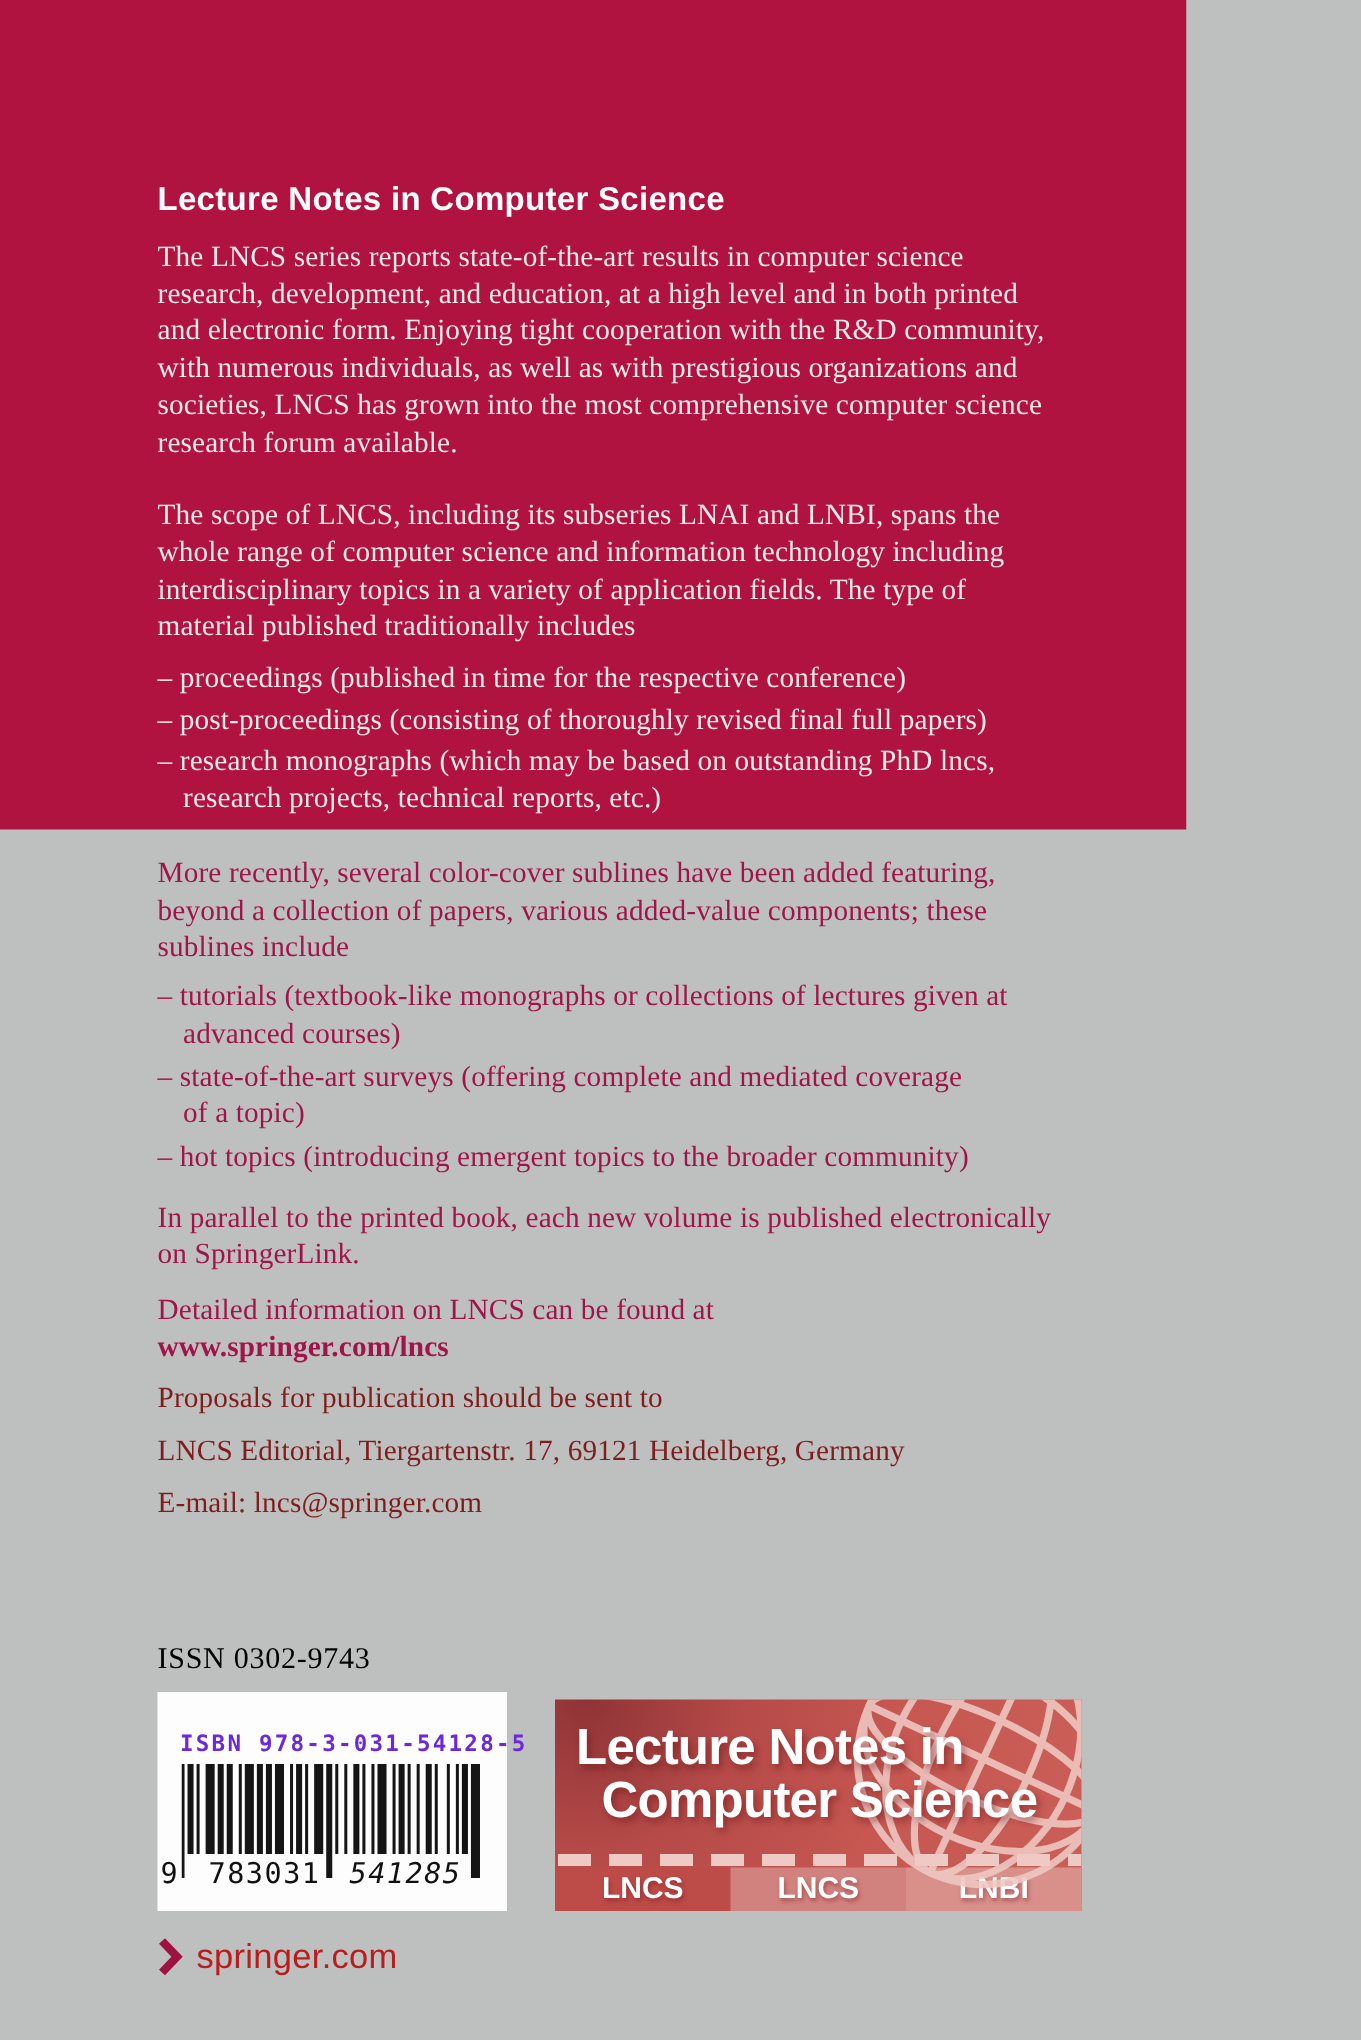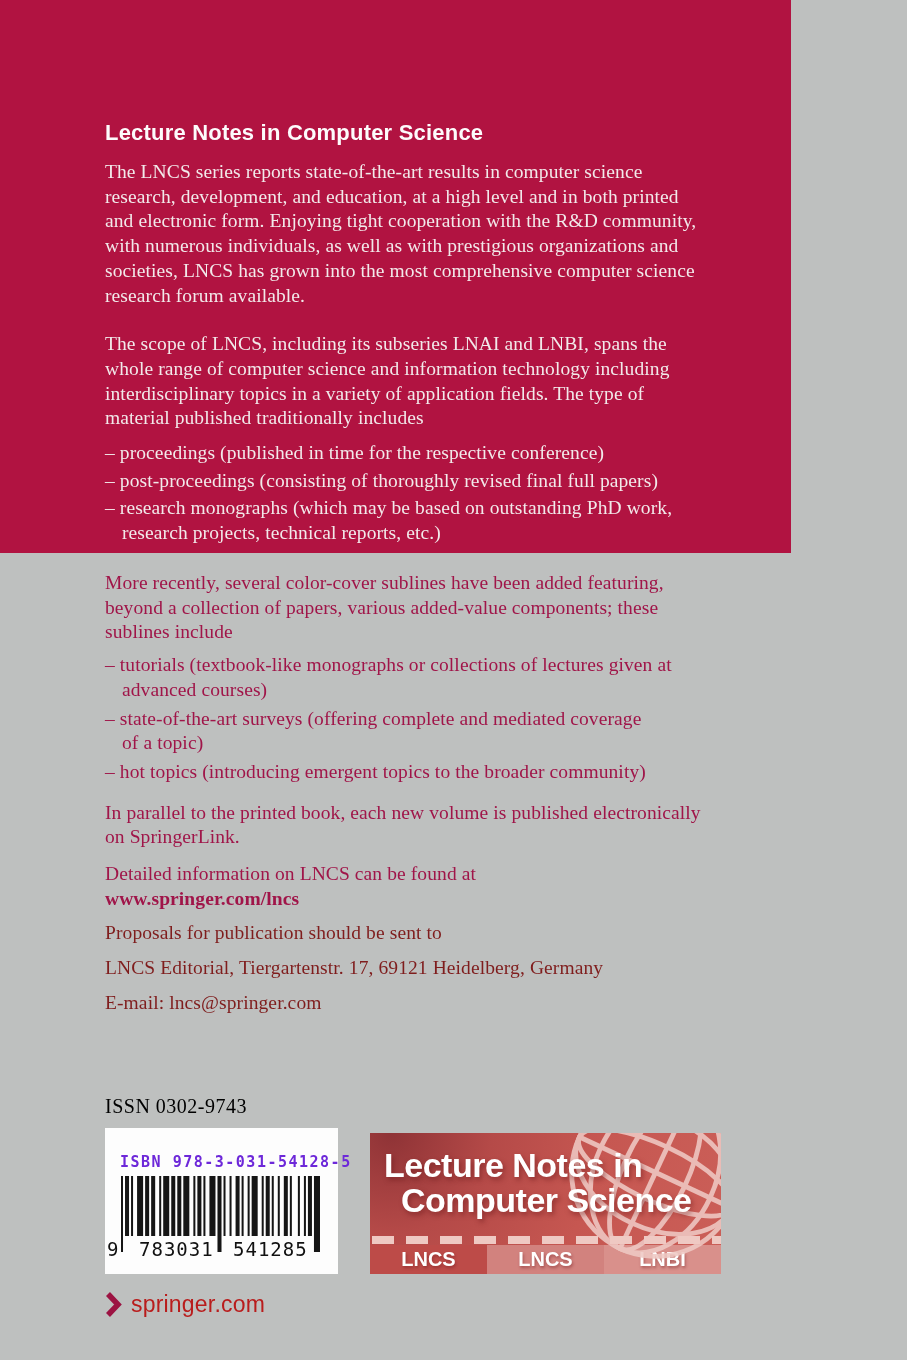--- a/index.html
+++ b/index.html
@@ -66,21 +66,21 @@
   .bars { display:block; margin:5px auto 0 auto; width:201px; height:76px; }
   .bars rect { fill:#151515; }
   .digits {
     position:relative; width:201px; height:20px; margin:-14px auto 0 auto;
     font-family:"DejaVu Sans Mono", monospace; font-size:19px; color:#111;
     text-align:left;
   }
   .digits span { position:absolute; background:transparent; }
   .digits .d9 { left:-14px; }
   .digits .g1 { left:18px; letter-spacing:1px; }
-  .digits .g2 { left:112px; letter-spacing:1px; }
+  .digits .g2 { left:112px; letter-spacing:1px;font-style:italic; }
 
   .lncs-logo {
     width:387px; height:141px; margin-left:32px; position:relative;
     overflow:hidden;
     background:radial-gradient(circle at 6% 0%, #8f3336 0%, #b54a48 28%, #c65751 58%, #cb5f58 100%);
     display:flex; flex-direction:column;
   }
   .logo-title {
     position:relative; z-index:3;
     font-family:"Liberation Sans", sans-serif; font-weight:bold;
@@ -131,21 +131,21 @@
 with numerous individuals, as well as with prestigious organizations and
 societies, LNCS has grown into the most comprehensive computer science
 research forum available.</p>
     <p class="body-text on-red para2">The scope of LNCS, including its subseries LNAI and LNBI, spans the
 whole range of computer science and information technology including
 interdisciplinary topics in a variety of application fields. The type of
 material published traditionally includes</p>
     <ul class="bullets on-red">
       <li>– proceedings (published in time for the respective conference)</li>
       <li>– post-proceedings (consisting of thoroughly revised final full papers)</li>
-      <li>– research monographs (which may be based on outstanding PhD work,
+      <li>– research monographs (which may be based on outstanding PhD lncs,
 research projects, technical reports, etc.)</li>
     </ul>
   </section>
 
   <section class="gray-section">
     <p class="body-text on-gray para1">More recently, several color-cover sublines have been added featuring,
 beyond a collection of papers, various added-value components; these
 sublines include</p>
     <ul class="bullets on-gray">
       <li>– tutorials (textbook-like monographs or collections of lectures given at

